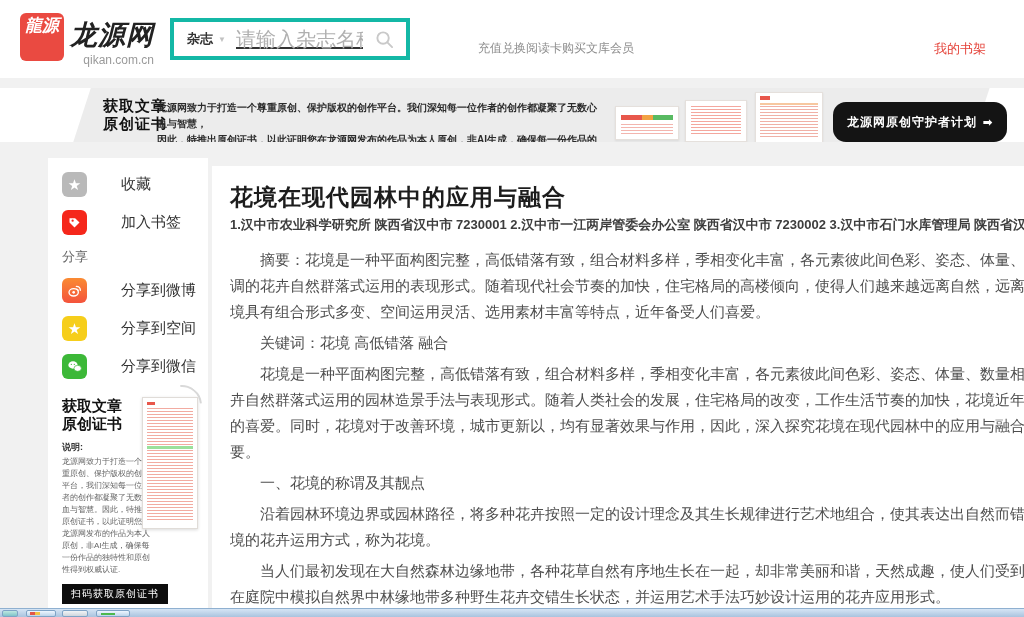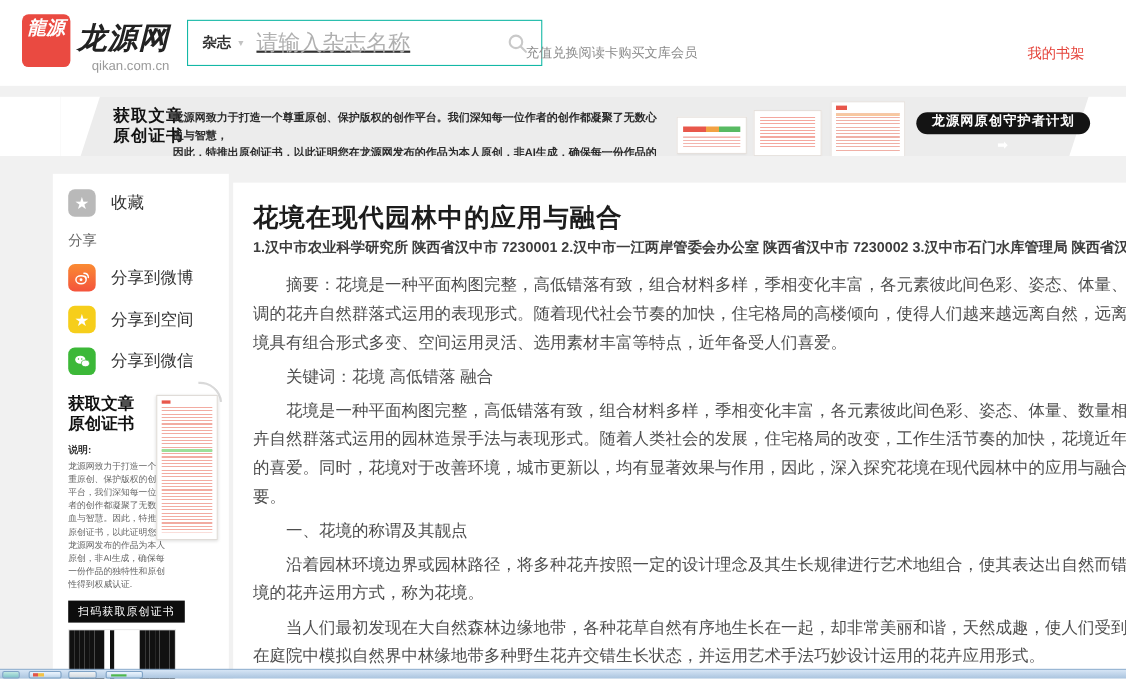--- a/index.html
+++ b/index.html
@@ -14,21 +14,21 @@
   
   .header { position:absolute; top:0; left:0; width:1024px; height:78px; background:#ffffff; }
   .logo { position:absolute; left:20px; top:13px; display:flex; align-items:flex-start; cursor:pointer; }
   .seal { width:44px; height:48px; background:#ea4a41; border-radius:6px; color:#fff;
     font-family:"Liberation Serif","DejaVu Serif",serif; font-style:italic; font-weight:bold;
     font-size:17px; line-height:22px; text-align:center; padding-top:2px; }
   .logo-txt { margin-left:6px; padding-top:4px;text-align:right; }
   .logo-cn { font-size:27px; font-weight:900; color:#222; letter-spacing:1px; font-style:italic; }
   .logo-domain { font-size:12px; color:#9a9a9a; margin-top:0px; }
 
-  .searchbox { position:absolute; left:170px; top:18px; width:323px; height:42px; border:1px solid #14b8a6; background:#fff; display:flex; align-items:center; }
+  .searchbox { position:absolute; left:170px; top:18px; width:240px; height:42px; border:4px solid #14b8a6; background:#fff; display:flex; align-items:center; }
   .search-cat { display:flex; align-items:center; gap:5px; padding:0 10px 0 13px; font-size:13px; color:#333; font-weight:bold; cursor:pointer; white-space:nowrap; }
   .search-cat .caret { font-size:8px; color:#c2c2c2; font-style:normal; }
   .searchbox input { flex:1; border:none; outline:none; font-size:20px; color:#333; min-width:0; font-family:inherit;text-decoration:underline; }
   .searchbox input::placeholder { color:#b0b0b0; }
   .search-mag { padding:0 12px; display:flex; align-items:center; cursor:pointer; }
 
   .recharge { position:absolute; left:478px; top:40px; font-size:12px; color:#8c8c8c; cursor:pointer; }
   .bookshelf { position:absolute; right:38px; top:40px; font-size:13px; color:#e5443b; cursor:pointer; }
 
   
@@ -47,37 +47,37 @@
   .cert.c1::after { content:""; position:absolute; left:5px; top:17px; right:5px; height:10px;
     background:repeating-linear-gradient(#f3b5ae 0 1px, transparent 1px 3px); }
   .cert.c2 { left:70px; top:8px; width:62px; height:42px; }
   .cert.c2::after { content:""; position:absolute; left:5px; top:5px; right:5px; bottom:5px;
     background:repeating-linear-gradient(#f4a79e 0 1px, transparent 1px 3px); }
   .cert.c3 { left:140px; top:0px; width:68px; height:52px; }
   .cert.c3::before { content:""; position:absolute; left:4px; top:3px; width:10px; height:4px; background:#e8574b; }
   .cert.c3::after { content:""; position:absolute; left:4px; top:10px; right:4px; bottom:4px;
     background:linear-gradient(#f7c8a0 0 2px, transparent 2px 5px),
                repeating-linear-gradient(#f0b0a6 0 1px, transparent 1px 3px); }
-  .guard-btn { position:absolute; left:778px; top:14px; height:20px; padding:0 14px; background:#141414; color:#fff;
-    border:none; border-radius:13px; font-size:12px; font-weight:bold; display:flex; align-items:center; gap:6px; cursor:pointer; letter-spacing:1px;flex-direction:column; }
+  .guard-btn { position:absolute; left:778px; top:14px; height:40px; padding:0 14px; background:#141414; color:#fff;
+    border:none; border-radius:13px; font-size:12px; font-weight:bold; display:flex; align-items:center; gap:6px; cursor:pointer; letter-spacing:1px; }
   .guard-btn .arr { font-size:11px; }
 
   
   .page { position:absolute; top:142px; left:0; width:1024px; height:466px; background:#f1f1f1; }
 
   
   .sidebar { position:absolute; left:48px; top:16px; width:160px; height:450px; background:#fff; padding:14px 12px 0 14px; }
   .side-item { display:flex; align-items:center; gap:14px; margin-bottom:13px; cursor:pointer; }
   .side-ic { width:25px; height:25px; border-radius:6px; display:flex; align-items:center; justify-content:center; flex:0 0 auto; }
   .ic-star { background:#b9b9b9; color:#fff; font-size:15px; }
   .ic-tag  { background:#f5271b; }
   .ic-weibo{ background:linear-gradient(#fa8b33,#f4533c); }
   .ic-qzone{ background:#f6ce1b; color:#fff; font-size:15px; }
   .ic-wechat{ background:#3cb838; }
-  .side-label { font-size:15px; color:#333; }
+  .side-label { font-size:15px; color:#333;margin-left:20px; }
   .share-caption { font-size:13px; color:#666; margin:4px 0 12px 0; }
 
   .promo { margin-top:18px; position:relative; }
   .promo-title { font-size:15px; font-weight:900; color:#111; line-height:18px; }
   .promo-note-label { font-size:9px; font-weight:bold; color:#333; margin-top:8px; }
   .promo-note { font-size:8px; color:#666; line-height:12px; width:88px; margin-top:2px; }
   .scan-btn { display:inline-block; margin-top:8px; background:#0d0d0d; color:#fff; font-size:10px; padding:3px 9px; cursor:pointer; letter-spacing:1px; }
   .qr-clip { margin-top:6px; width:100px; height:57px; overflow:hidden; background:#fff; }
   #qr { display:grid; grid-template-columns:repeat(21,1fr); width:98px; height:98px; border:1px solid #ddd; }
   #qr b { display:block; }
@@ -166,20 +166,29 @@
   </div>
 </div>
 
 <div class="page">
 
   <aside class="sidebar">
     <div class="side-item">
       <span class="side-ic ic-star">★</span>
       <span class="side-label">收藏</span>
     </div>
+    <div class="side-item">
+      <span class="side-ic ic-tag">
+        <svg width="15" height="15" viewBox="0 0 24 24">
+            <path d="M4 5 L13 5 L20 12 L12 20 L4 12 Z" fill="#fff"></path>
+            <circle cx="9" cy="9" r="1.8" fill="#f5271b"></circle>
+          </svg>
+      </span>
+      <span class="side-label">加入书签</span>
+    </div>
     <div class="share-caption">分享</div>
     <div class="side-item">
       <span class="side-ic ic-weibo">
         <svg width="16" height="16" viewBox="0 0 24 24">
             <ellipse cx="10" cy="14" rx="7" ry="5.5" fill="none" stroke="#fff" stroke-width="2"></ellipse>
             <circle cx="10" cy="14" r="2" fill="#fff"></circle>
             <path d="M14 5 q6 0 6 6" fill="none" stroke="#fff" stroke-width="2" stroke-linecap="round"></path>
             <path d="M14 9 q3 0 3 3" fill="none" stroke="#fff" stroke-width="1.6" stroke-linecap="round"></path>
           </svg>
       </span>

